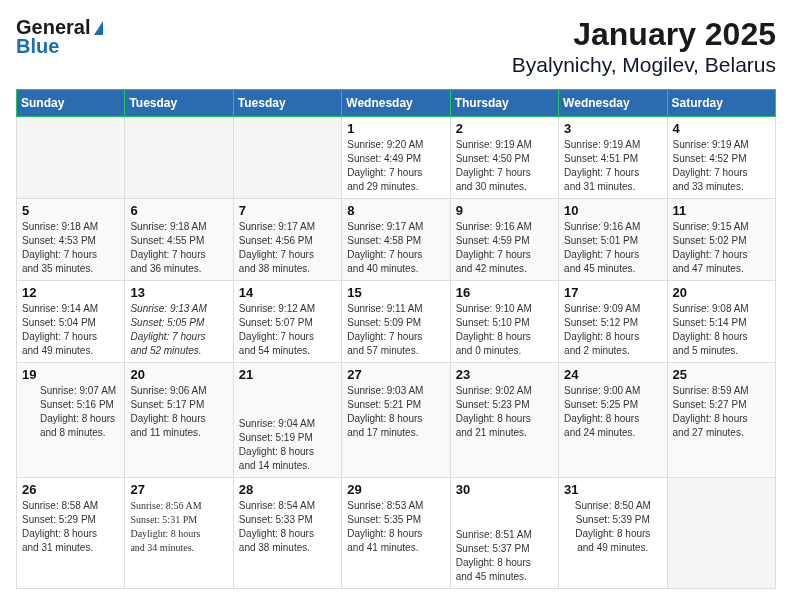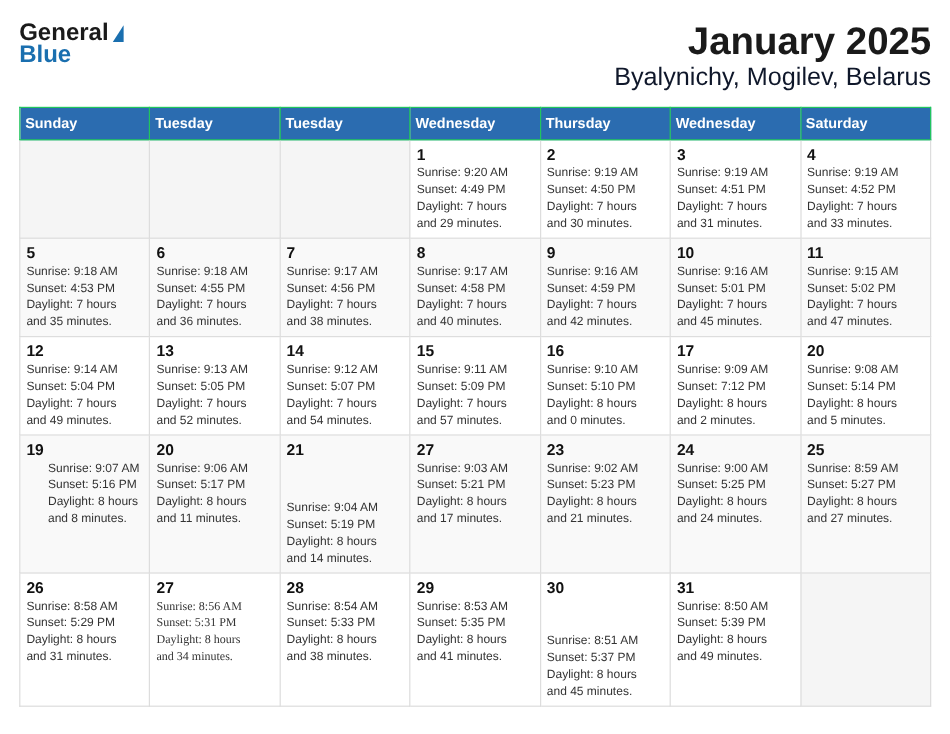--- a/index.html
+++ b/index.html
@@ -204,21 +204,21 @@
       <tr>
         <td>
           <div class="cell-day">12</div>
           <div class="cell-info" style="white-space: pre-line;">Sunrise: 9:14 AM
 Sunset: 5:04 PM
 Daylight: 7 hours
 and 49 minutes.</div>
         </td>
         <td>
           <div class="cell-day">13</div>
-          <div class="cell-info" style="white-space: pre-line;">Sunrise: 9:13 AM
+          <div class="cell-info" style="white-space: pre-line; font-style: italic;">Sunrise: 9:13 AM
 Sunset: 5:05 PM
 Daylight: 7 hours
 and 52 minutes.</div>
         </td>
         <td>
           <div class="cell-day">14</div>
           <div class="cell-info" style="white-space: pre-line;">Sunrise: 9:12 AM
 Sunset: 5:07 PM
 Daylight: 7 hours
 and 54 minutes.</div>
@@ -233,21 +233,21 @@
         <td>
           <div class="cell-day">16</div>
           <div class="cell-info" style="white-space: pre-line;">Sunrise: 9:10 AM
 Sunset: 5:10 PM
 Daylight: 8 hours
 and 0 minutes.</div>
         </td>
         <td>
           <div class="cell-day">17</div>
           <div class="cell-info" style="white-space: pre-line;">Sunrise: 9:09 AM
-Sunset: 7:12 PM
+Sunset: 5:12 PM
 Daylight: 8 hours
 and 2 minutes.</div>
         </td>
         <td>
           <div class="cell-day">20</div>
           <div class="cell-info" style="white-space: pre-line;">Sunrise: 9:08 AM
 Sunset: 5:14 PM
 Daylight: 8 hours
 and 5 minutes.</div>
         </td>
@@ -334,21 +334,21 @@
         </td>
         <td>
           <div class="cell-day">30</div>
           <div class="cell-info" style="white-space: pre-line; margin-top: 31px;">Sunrise: 8:51 AM
 Sunset: 5:37 PM
 Daylight: 8 hours
 and 45 minutes.</div>
         </td>
         <td>
           <div class="cell-day">31</div>
-          <div class="cell-info" style="white-space: pre-line;">Sunrise: 8:50 AM
+          <div class="cell-info" style="white-space: pre-line; text-align: center;">Sunrise: 8:50 AM
 Sunset: 5:39 PM
 Daylight: 8 hours
 and 49 minutes.</div>
         </td>
         <td class="empty-cell"></td>
       </tr>
     </tbody>
 </table>
 
 </body></html>

